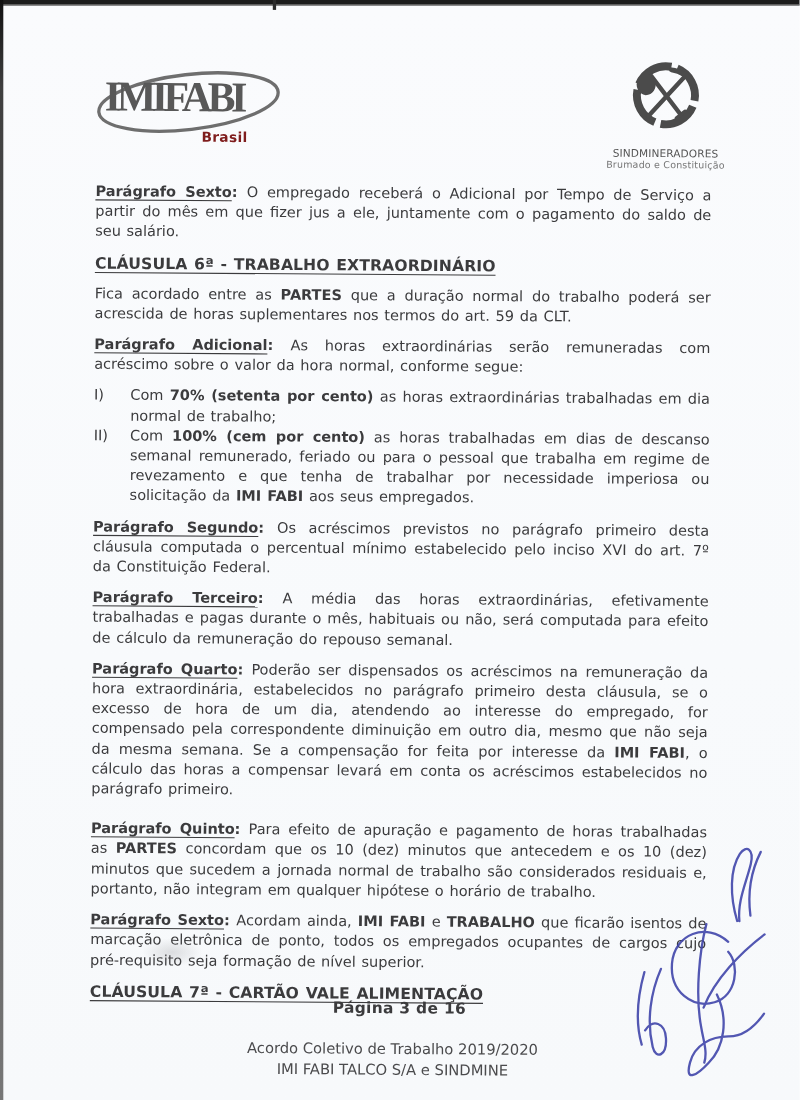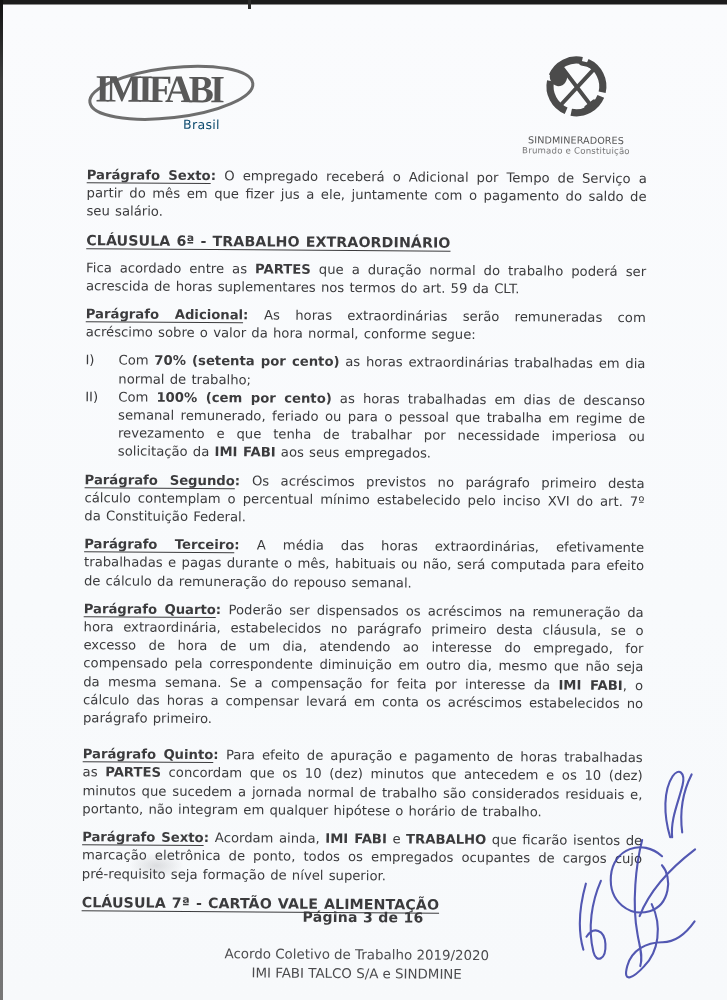--- a/index.html
+++ b/index.html
@@ -19,23 +19,23 @@
 
   
   .logo-left{position:absolute;left:80px;top:56px;width:190px;height:84px;}
   .logo-left svg{position:absolute;left:0;top:0;}
   .logo-word{
     position:absolute;left:16px;top:10px;
     font-family:"Liberation Serif","DejaVu Serif",serif;
     font-weight:bold;font-size:38px;letter-spacing:-4px;color:#585858;
     transform:scaleY(1.02);white-space:nowrap;
   }
-  .logo-sub{position:absolute;left:104px;top:60px;font-size:12.5px;font-weight:normal;color:#0c4a6e;letter-spacing:0.3px;}
+  .logo-sub{position:absolute;left:104px;top:60px;font-size:12.5px;font-weight:bold;color:#7f1d1d;letter-spacing:0.3px;}
 
-  .logo-right{position:absolute;left:509px;top:46px;width:136px;text-align:center;}
+  .logo-right{position:absolute;left:538px;top:46px;width:136px;text-align:center;}
   .union-name{font-size:9.6px;color:#545454;letter-spacing:0.1px;margin-top:1px;white-space:nowrap;}
   .union-region{font-size:8.6px;color:#767676;letter-spacing:0.2px;white-space:nowrap;}
 
   
   .content{
     position:absolute;left:88px;top:166px;width:560px;
     font-size:13.2px;line-height:18.2px;color:#3b3b3d;
     text-align:justify;word-spacing:1px;
   }
   .para{margin:0 0 10px;}
@@ -100,21 +100,21 @@
         <div class="li">
           <span class="marker">I)</span>
           <span class="txt"><span>Com </span><span class="b">70% (setenta por cento)</span><span> as horas extraordinárias trabalhadas em dia normal de trabalho;</span></span>
         </div>
         <div class="li">
           <span class="marker">II)</span>
           <span class="txt"><span>Com </span><span class="b">100% (cem por cento)</span><span> as horas trabalhadas em dias de descanso semanal remunerado, feriado ou para o pessoal que trabalha em regime de revezamento e que tenha de trabalhar por necessidade imperiosa ou solicitação da </span><span class="b">IMI FABI</span><span> aos seus empregados.</span></span>
         </div>
       </div>
 
-      <p class="para"><span class="b u">Parágrafo Segundo</span><span class="b">: </span><span>Os acréscimos previstos no parágrafo primeiro desta cálculo contemplam o percentual mínimo estabelecido pelo inciso XVI do art. 7º da Constituição Federal.</span></p>
+      <p class="para"><span class="b u">Parágrafo Segundo</span><span class="b">: </span><span>Os acréscimos previstos no parágrafo primeiro desta cláusula computada o percentual mínimo estabelecido pelo inciso XVI do art. 7º da Constituição Federal.</span></p>
       <p class="para"><span class="b u">Parágrafo Terceiro</span><span class="b">: </span><span>A média das horas extraordinárias, efetivamente trabalhadas e pagas durante o mês, habituais ou não, será computada para efeito de cálculo da remuneração do repouso semanal.</span></p>
       <p class="para"><span class="b u">Parágrafo Quarto</span><span class="b">: </span><span>Poderão ser dispensados os acréscimos na remuneração da hora extraordinária, estabelecidos no parágrafo primeiro desta cláusula, se o excesso de hora de um dia, atendendo ao interesse do empregado, for compensado pela correspondente diminuição em outro dia, mesmo que não seja da mesma semana. Se a compensação for feita por interesse da </span><span class="b">IMI FABI</span><span>, o cálculo das horas a compensar levará em conta os acréscimos estabelecidos no parágrafo primeiro.</span></p>
       <p class="para gap-top"><span class="b u">Parágrafo Quinto</span><span class="b">: </span><span>Para efeito de apuração e pagamento de horas trabalhadas as </span><span class="b">PARTES</span><span> concordam que os 10 (dez) minutos que antecedem e os 10 (dez) minutos que sucedem a jornada normal de trabalho são considerados residuais e, portanto, não integram em qualquer hipótese o horário de trabalho.</span></p>
       <p class="para"><span class="b u">Parágrafo Sexto</span><span class="b">: </span><span>Acordam ainda, </span><span class="b">IMI FABI</span><span> e </span><span class="b">TRABALHO</span><span> que ficarão isentos de marcação eletrônica de ponto, todos os empregados ocupantes de cargos cujo pré-requisito seja formação de nível superior.</span></p>
       <h2 class="clause clause7"><span class="b u">CLÁUSULA 7ª - CARTÃO VALE ALIMENTAÇÃO</span></h2>
     </div>
 
     <div class="smudge"></div>
 
     <svg class="sig" width="727" height="1000" viewBox="0 0 727 1000">

